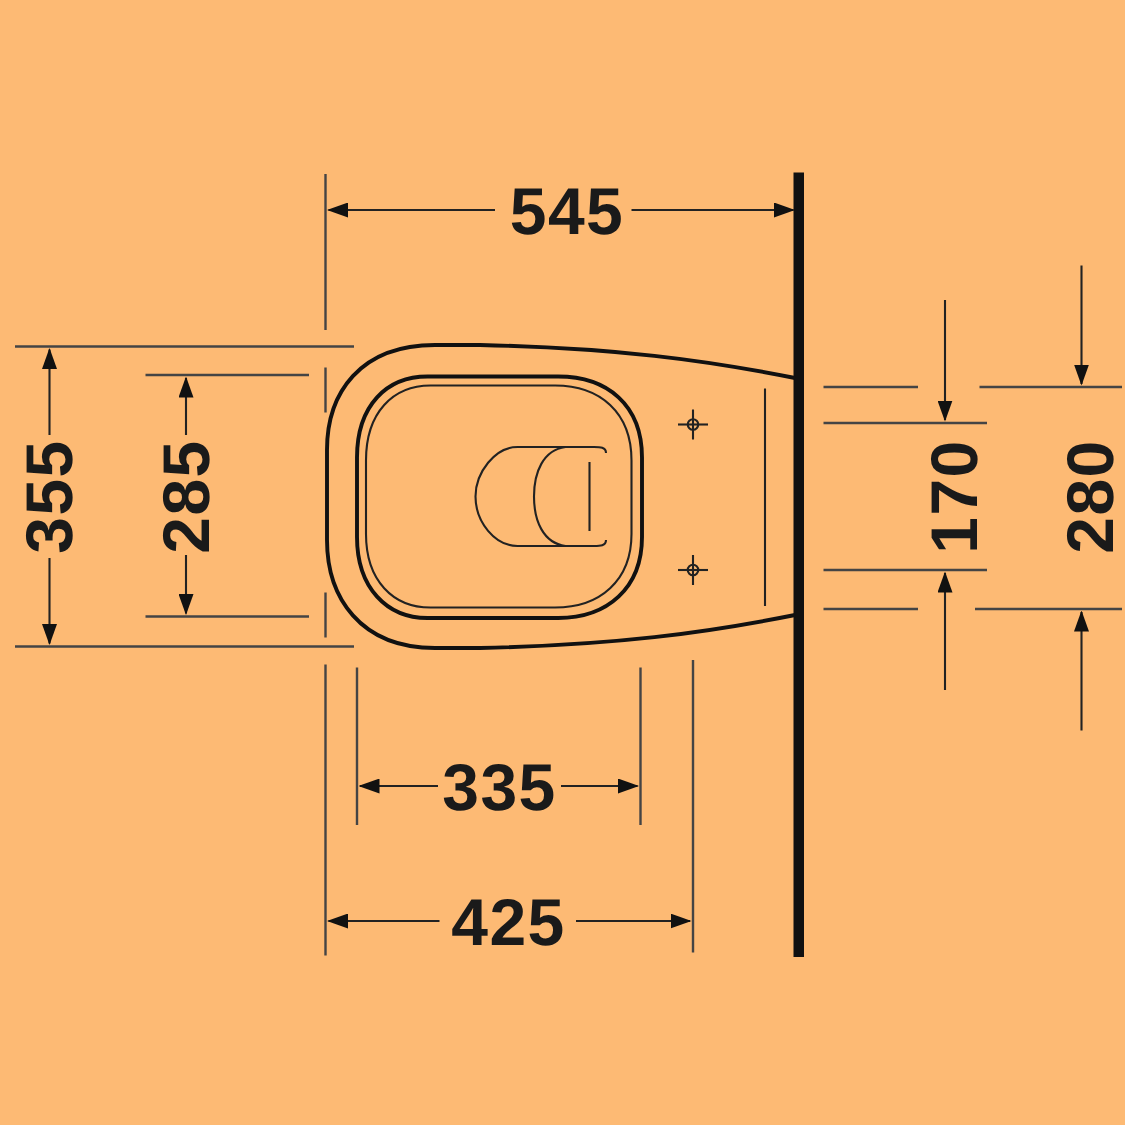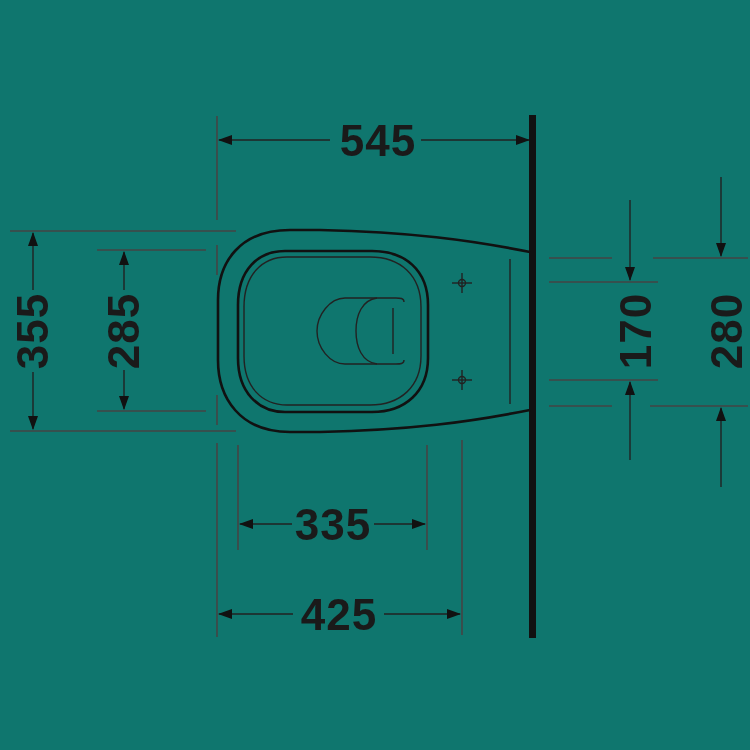--- a/index.html
+++ b/index.html
@@ -1,16 +1,16 @@
 <!DOCTYPE html>
 <html><head>
   <meta charset="utf-8">
   <style>
     html, body { margin: 0; padding: 0; background: #ffffff; }
-    #canvas { position: relative; width: 750px; height: 750px; background: #0f766e; overflow: hidden; }
+    #canvas { position: relative; width: 750px; height: 750px; background: #fdba74; overflow: hidden; }
     svg { position: absolute; left: 0; top: 0; }
     .dim-text {
       font-family: "Liberation Sans", "DejaVu Sans", sans-serif;
       font-weight: bold;
       font-size: 44px;
       fill: #1a1a1a;
       letter-spacing: 1px;
     }
     .ext { stroke: #444; stroke-width: 1.6; fill: none; }
     .dim { stroke: #222; stroke-width: 1.4; fill: none; }

